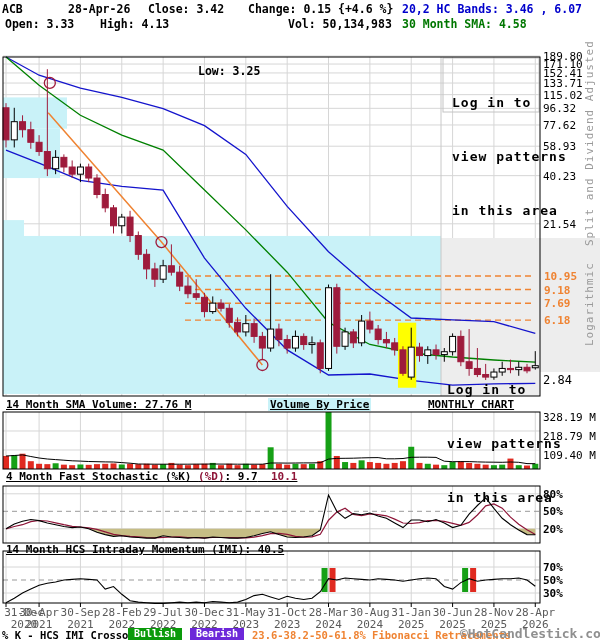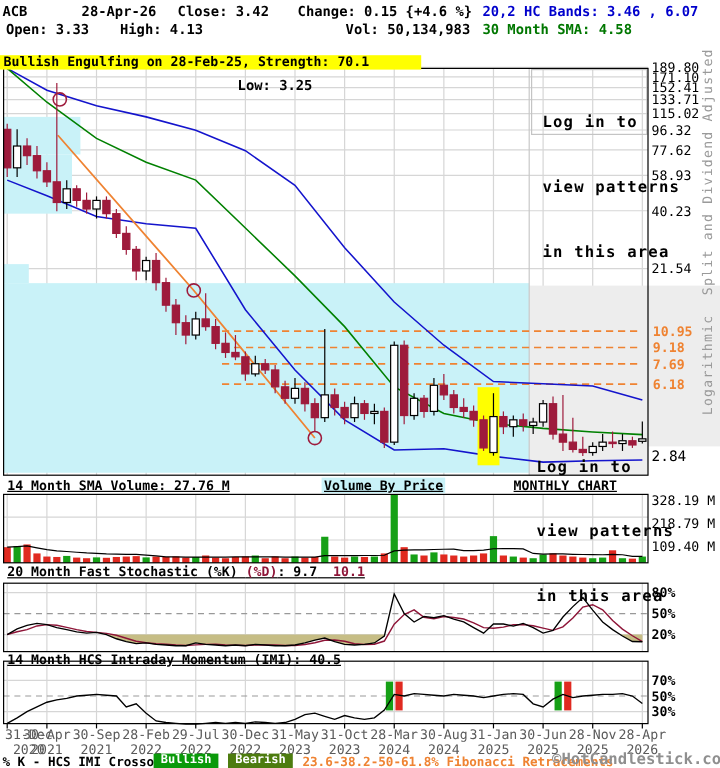--- a/index.html
+++ b/index.html
@@ -15,21 +15,21 @@
   .ptitle{font-weight:bold;font-size:11px;color:#000;line-height:13px;text-decoration:underline;}
   .vbp-hl{background:#c9f2f8;padding:0 2px;text-align:center;}
   .red-t{color:#8e1538;}
   .login{z-index:2;color:#000000;font-weight:bold;font-size:13px;line-height:18px;
          letter-spacing:1px;cursor:pointer;}
   .vert{color:#9a9a9a;font-size:11px;writing-mode:vertical-rl;transform:rotate(180deg);
         text-align:center;letter-spacing:1px;}
   .legend{font-weight:bold;font-size:10.5px;}
   .badge{font-weight:bold;font-size:10px;color:#fff;padding:0 6px;line-height:12px;display:inline-block;}
   .b-green{background:#0a9a0a;}
-  .b-red{background:#4d7c0f;}
+  .b-red{background:#6d28d9;}
   .orange-t{color:#ef8332;}
   .copy{color:#8f8f8f;font-weight:bold;font-size:13px;letter-spacing:0;}
 </style>
 </head>
 <body>
 
 <div id="stage">
   <svg id="cv" width="600" height="640">
       <line x1="3" x2="540" y1="56.03564467584374" y2="56.03564467584374" stroke="#d6d6d6" stroke-width="1"></line>
       <line x1="3" x2="540" y1="64.03266525275285" y2="64.03266525275285" stroke="#d6d6d6" stroke-width="1"></line>
@@ -406,41 +406,40 @@
   <span class="txt hdr" style="left:68px;top:2px;">28-Apr-26</span>
   <span class="txt hdr" style="left:148px;top:2px;">Close: 3.42</span>
   <span class="txt hdr" style="left:248px;top:2px;">Change: 0.15 {+4.6 %}</span>
   <span class="txt hdr blue" style="left:402px;top:2px;">20,2 HC Bands: 3.46 , 6.07</span>
   <span class="txt hdr" style="left:5px;top:17px;">Open: 3.33</span>
   <span class="txt hdr" style="left:100px;top:17px;">High: 4.13</span>
   <span class="txt hdr" style="left:198px;top:17px;margin-top:47px;">Low: 3.25</span>
   <span class="txt hdr" style="left:288px;top:17px;">Vol: 50,134,983</span>
   <span class="txt hdr green" style="left:402px;top:17px;">30 Month SMA: 4.58</span>
 
-  <div class="txt banner">Bullish Engulfing on 28-Feb-25, Strength: 70.1</div>
 
   <div class="txt login" style="left:452px;top:58px;">
     <div>Log in to</div>
     <div>view patterns</div>
     <div>in this area</div>
   </div>
   <div class="txt login" style="left:447px;top:345px;">
     <div>Log in to</div>
     <div>view patterns</div>
     <div>in this area</div>
   </div>
 
   <div class="txt vert" style="left:583px;top:68px;height:178px;">Split and Dividend Adjusted</div>
   <div class="txt vert" style="left:583px;top:258px;height:92px;">Logarithmic</div>
 
   <span class="txt ptitle" style="left:6px;top:398px;">14 Month SMA Volume: 27.76 M</span>
   <span class="txt ptitle vbp-hl" style="left:268px;top:398px;">Volume By Price</span>
   <span class="txt ptitle" style="left:428px;top:398px;">MONTHLY CHART</span>
 
-  <div class="txt ptitle" style="left:6px;top:470px;"><span>20 Month Fast Stochastic (%K) </span><span class="red-t">(%D)</span><span>: 9.7</span><span class="red-t">  10.1</span></div>
+  <div class="txt ptitle" style="left:6px;top:470px;"><span>4 Month Fast Stochastic (%K) </span><span class="red-t">(%D)</span><span>: 9.7</span><span class="red-t">  10.1</span></div>
 
   <span class="txt ptitle" style="left:6px;top:543px;">14 Month HCS Intraday Momentum (IMI): 40.5</span>
 
   <span class="txt legend" style="left:2px;top:629px;">% K - HCS IMI Crossover,</span>
   <span class="txt badge b-green" style="left:128px;top:628px;">Bullish</span>
   <span class="txt badge b-red" style="left:190px;top:628px;">Bearish</span>
   <span class="txt legend orange-t" style="left:252px;top:629px;">23.6-38.2-50-61.8% Fibonacci Retracements</span>
   <span class="txt copy" style="left:460px;top:626px;">©HotCandlestick.com</span>
 </div>
 

